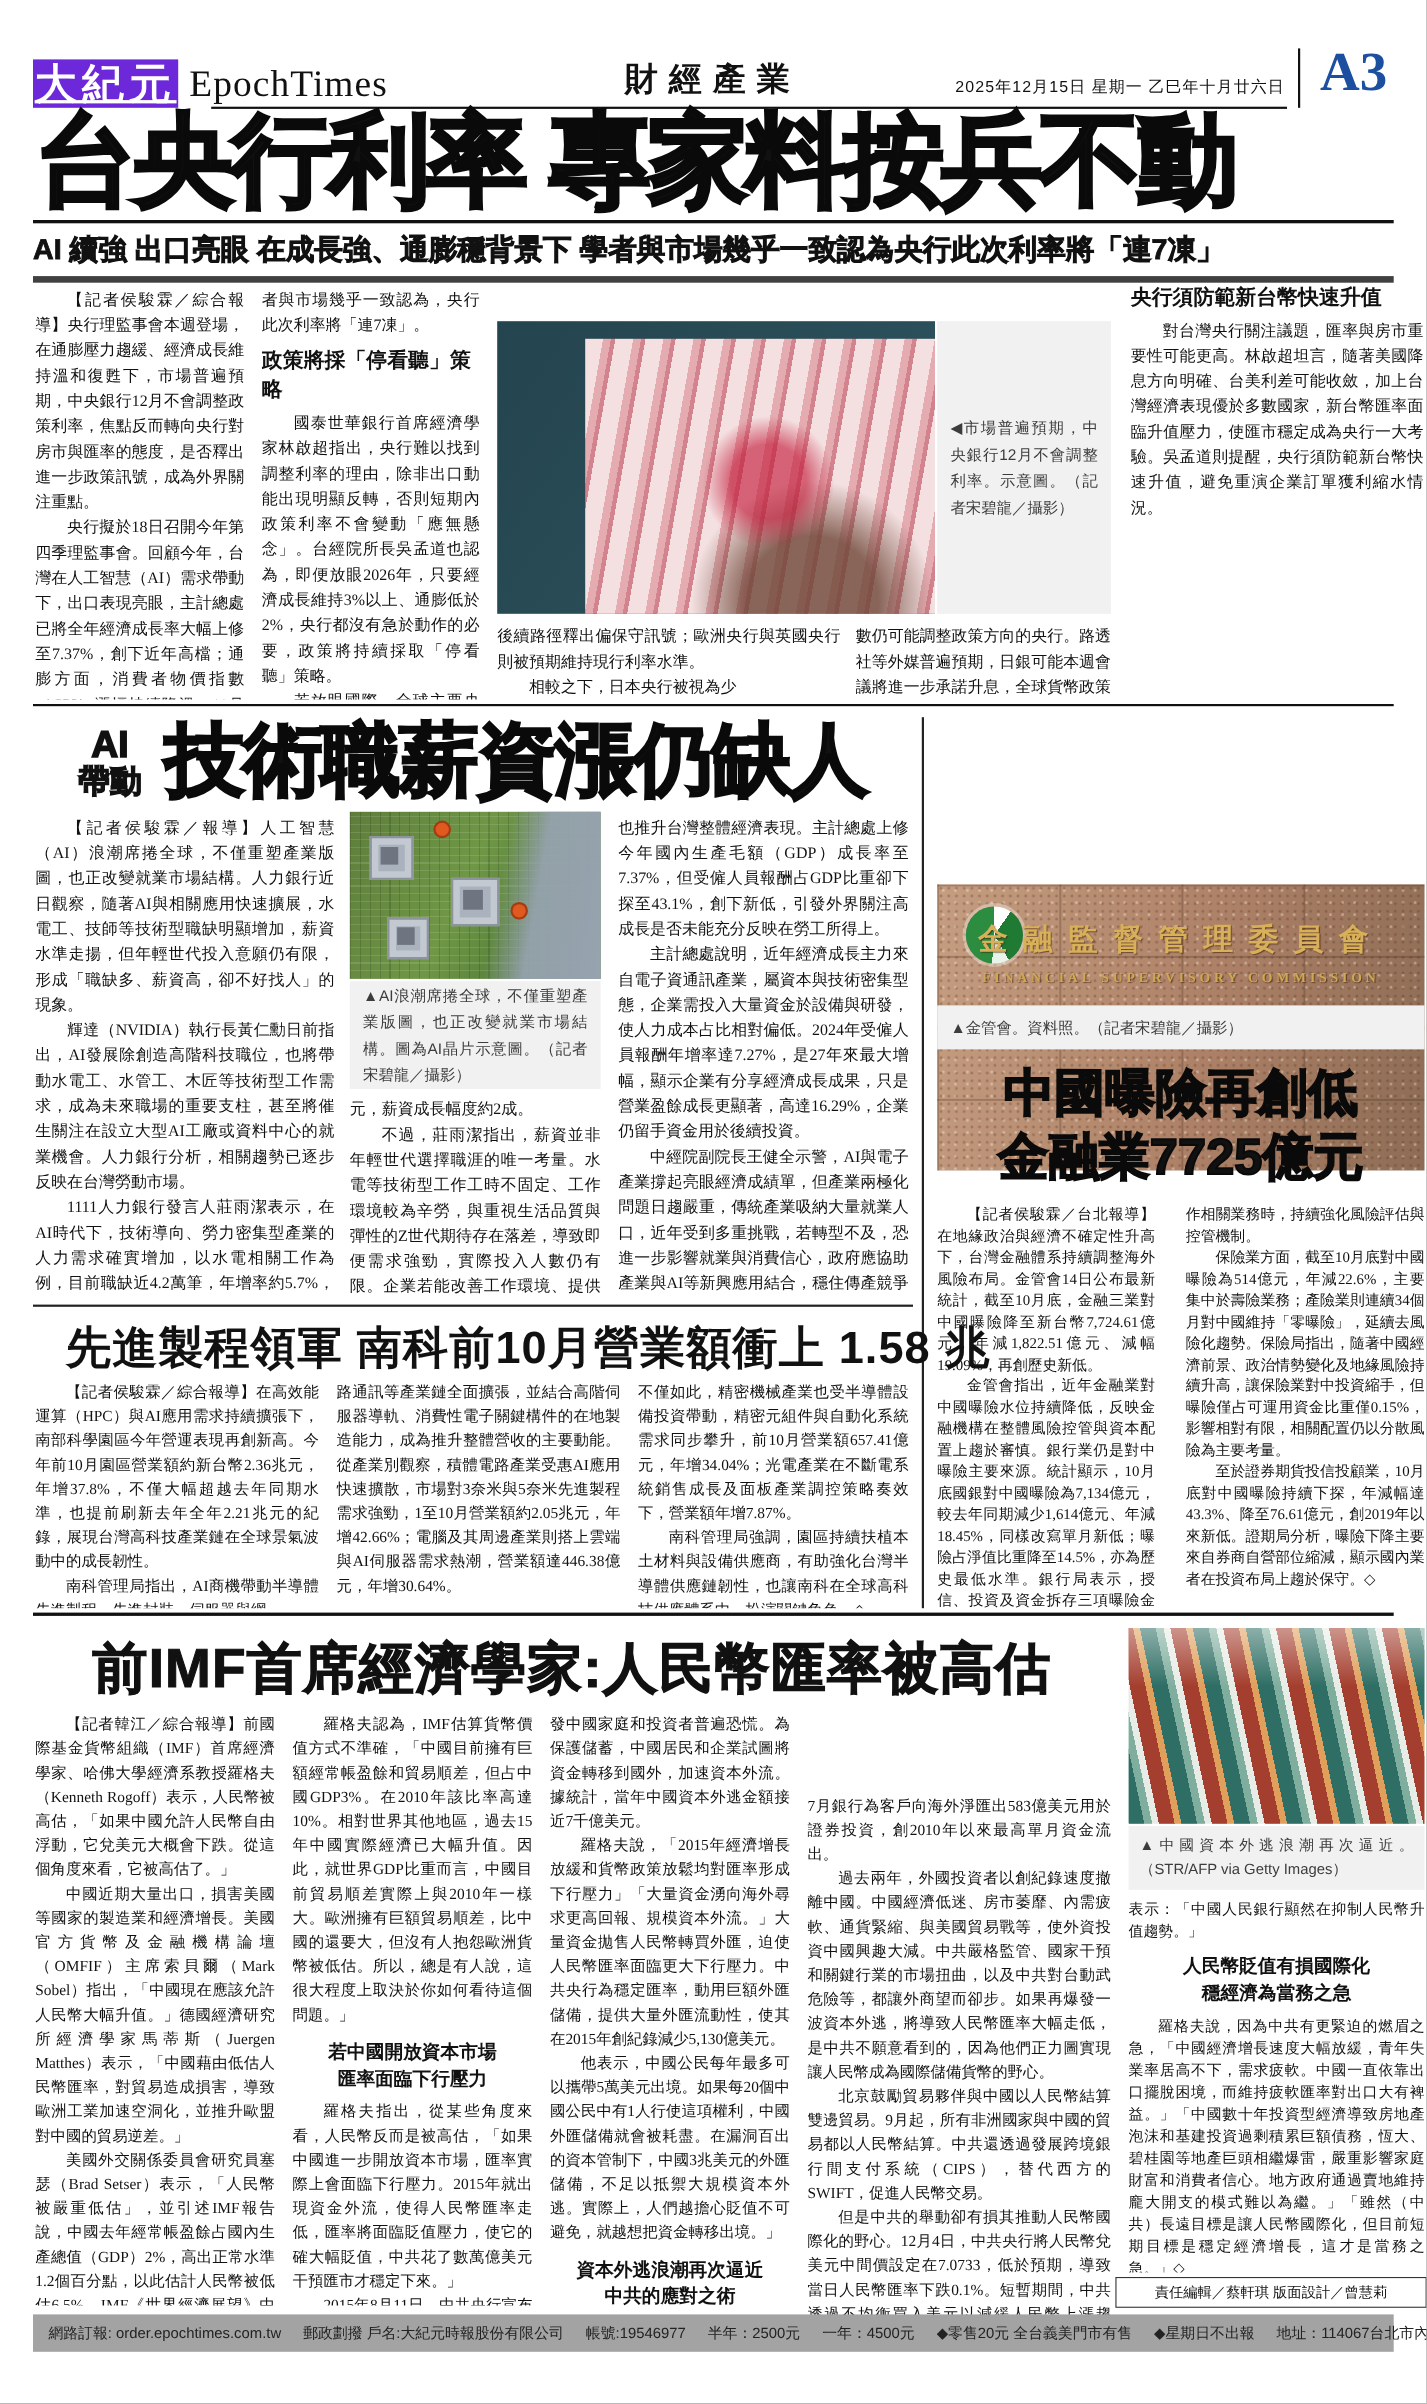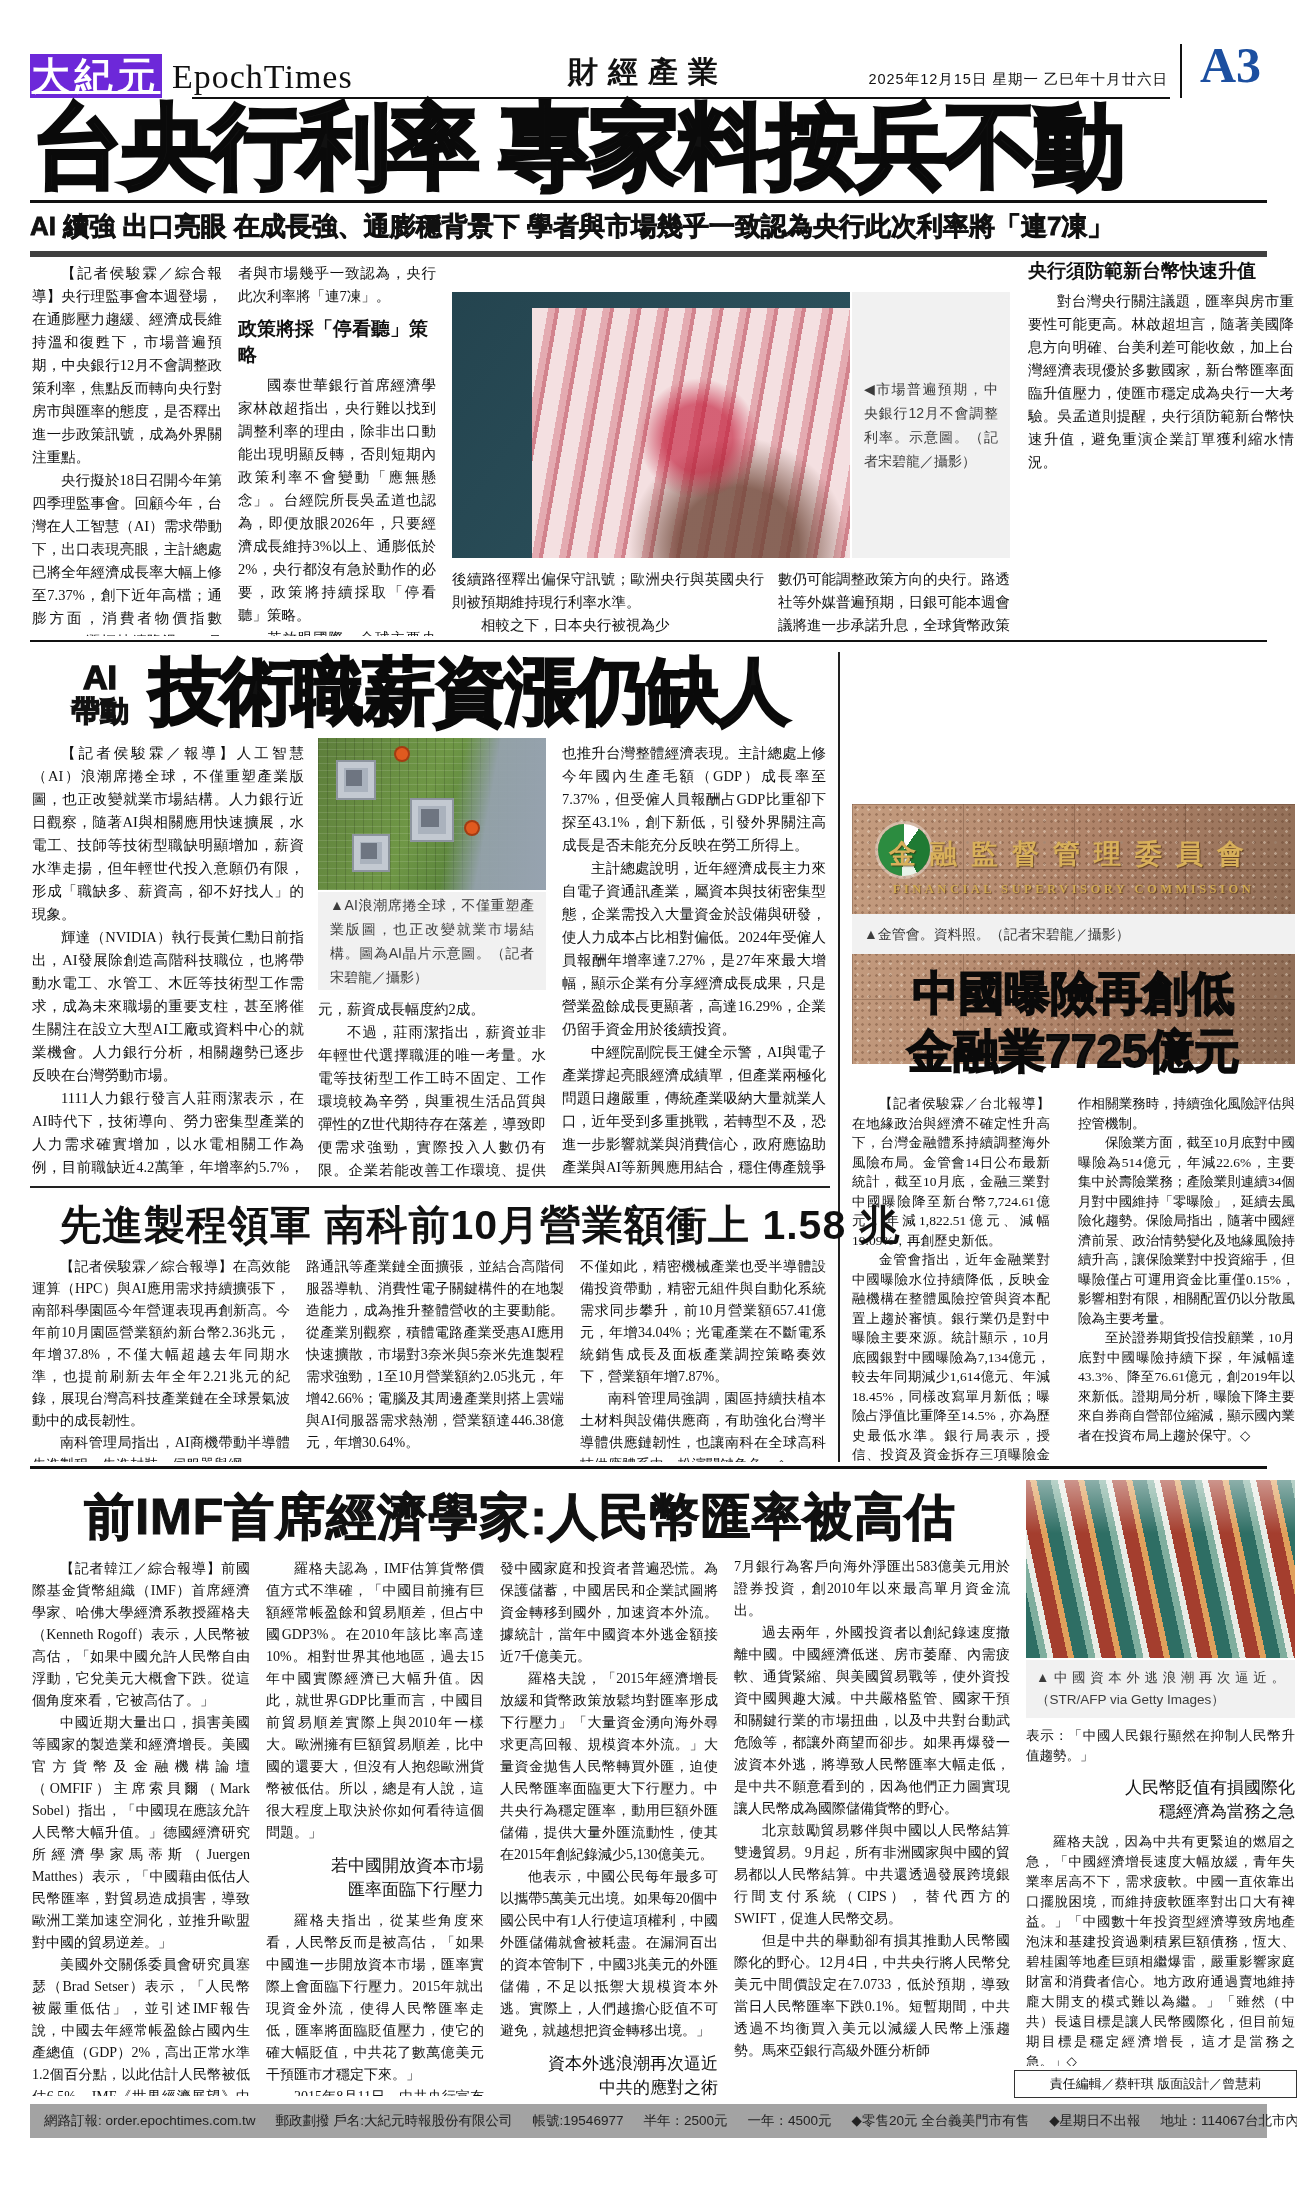--- a/index.html
+++ b/index.html
@@ -30,22 +30,22 @@
   .h4-big{font-size:41px;font-weight:600;letter-spacing:1px;white-space:nowrap;}
   .h5-big{font-size:50px;font-weight:700;text-align:center;letter-spacing:1px;white-space:nowrap;
           -webkit-text-stroke:1px #111;}
   
   .bodytext{font-size:14.5px;line-height:23px;text-align:justify;overflow:hidden;}
   .bodytext p{margin:0;text-indent:2em;}
   .cont p:first-child{text-indent:0;}
   .small{font-size:13.5px;line-height:19.5px;}
   .subhead{font-family:"Liberation Sans","DejaVu Sans",sans-serif;font-weight:700;font-size:19px;
            line-height:26px;margin:8px 0 6px 0;}
-  .subhead2{font-family:"Liberation Sans","DejaVu Sans",sans-serif;font-weight:400;font-size:17px;
-            line-height:24px;text-align:right;white-space:pre-line;margin:10px 0 8px 0;}
+  .subhead2{font-family:"Liberation Sans","DejaVu Sans",sans-serif;font-weight:700;font-size:17px;
+            line-height:24px;text-align:center;white-space:pre-line;margin:10px 0 8px 0;}
   
   .capbox{background:#f1f1f1;color:#3c3c3c;font-family:"Liberation Sans","DejaVu Sans",sans-serif;
           font-size:14px;line-height:24px;padding:10px 12px;box-sizing:border-box;text-align:justify;
           display:flex;flex-direction:column;justify-content:center;}
   .photo{overflow:hidden;}
   .photo-money{background-image:
       radial-gradient(circle at 62% 55%, rgba(196,30,60,.65) 0 34px, rgba(196,30,60,0) 60px),
       radial-gradient(circle at 72% 96%, rgba(110,70,55,.8) 0 60px, rgba(110,70,55,0) 110px),
       repeating-linear-gradient(100deg,#f4e0e1 0 16px,#e4abb1 16px 23px,#d2838d 23px 27px),
       linear-gradient(125deg,#24444f,#2e5560);
@@ -238,21 +238,21 @@
     <div class="bodytext cont" style="font-size:14px;line-height:22px;">
         <p>發中國家庭和投資者普遍恐慌。為保護儲蓄，中國居民和企業試圖將資金轉移到國外，加速資本外流。據統計，當年中國資本外逃金額接近7千億美元。</p>
         <p>羅格夫說，「2015年經濟增長放緩和貨幣政策放鬆均對匯率形成下行壓力」「大量資金湧向海外尋求更高回報、規模資本外流。」大量資金拋售人民幣轉買外匯，迫使人民幣匯率面臨更大下行壓力。中共央行為穩定匯率，動用巨額外匯儲備，提供大量外匯流動性，使其在2015年創紀錄減少5,130億美元。</p>
         <p>他表示，中國公民每年最多可以攜帶5萬美元出境。如果每20個中國公民中有1人行使這項權利，中國外匯儲備就會被耗盡。在漏洞百出的資本管制下，中國3兆美元的外匯儲備，不足以抵禦大規模資本外逃。實際上，人們越擔心貶值不可避免，就越想把資金轉移出境。」</p>
       </div>
     <div class="subhead2" style="white-space: pre-line;">資本外逃浪潮再次逼近
 中共的應對之術</div>
 
   </div>
 
-  <div class="abs bodytext cont" style="left:734px;top:1556px;width:276px;height:538px;font-size:14px;line-height:22px;font-family:Liberation Serif, serif;">
+  <div class="abs bodytext cont" style="left:734px;top:1632px;width:276px;height:538px;font-size:14px;line-height:22px;font-family:Liberation Serif, serif;">
       <p>7月銀行為客戶向海外淨匯出583億美元用於證券投資，創2010年以來最高單月資金流出。</p>
       <p>過去兩年，外國投資者以創紀錄速度撤離中國。中國經濟低迷、房市萎靡、內需疲軟、通貨緊縮、與美國貿易戰等，使外資投資中國興趣大減。中共嚴格監管、國家干預和關鍵行業的市場扭曲，以及中共對台動武危險等，都讓外商望而卻步。如果再爆發一波資本外逃，將導致人民幣匯率大幅走低，是中共不願意看到的，因為他們正力圖實現讓人民幣成為國際儲備貨幣的野心。</p>
       <p>北京鼓勵貿易夥伴與中國以人民幣結算雙邊貿易。9月起，所有非洲國家與中國的貿易都以人民幣結算。中共還透過發展跨境銀行間支付系統（CIPS），替代西方的SWIFT，促進人民幣交易。</p>
       <p>但是中共的舉動卻有損其推動人民幣國際化的野心。12月4日，中共央行將人民幣兌美元中間價設定在7.0733，低於預期，導致當日人民幣匯率下跌0.1%。短暫期間，中共透過不均衡買入美元以減緩人民幣上漲趨勢。馬來亞銀行高級外匯分析師</p>
     </div>
 
   <div class="abs photo photo-yuan" style="left:1026px;top:1480px;width:269px;height:178px;"></div>
   <div class="abs capbox" style="left:1026px;top:1660px;width:269px;height:58px;padding:6px 10px;font-size:13.5px;line-height:22px;">▲中國資本外逃浪潮再次逼近。（STR/AFP via Getty Images）</div>
 
   <div class="abs" style="left:1026px;top:1726px;width:269px;height:340px;overflow:hidden;">

